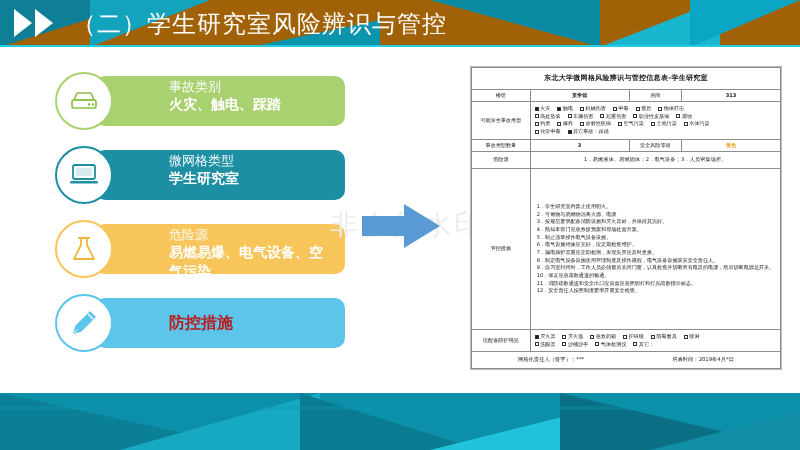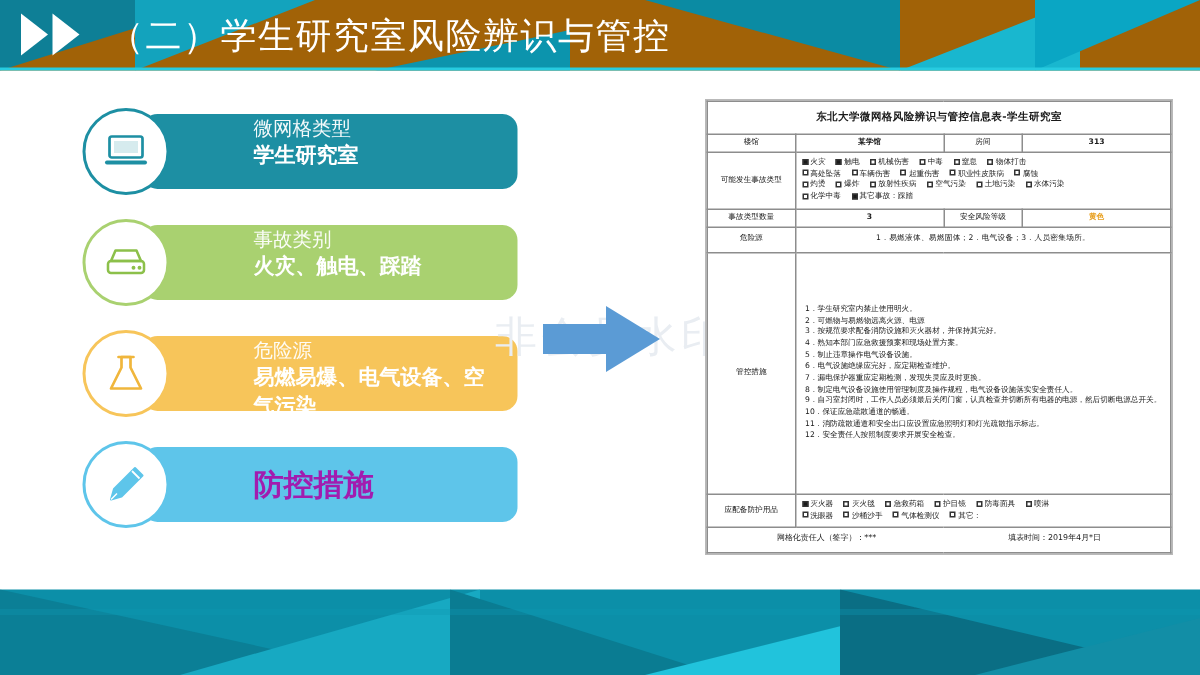--- a/index.html
+++ b/index.html
@@ -49,21 +49,21 @@
   }
   .item .circle{
     position:absolute;left:0;top:0;width:58px;height:58px;border-radius:50%;
     background:#ffffff;border:2px solid #e6e6e6;
     box-sizing:border-box;
     display:flex;align-items:center;justify-content:center;
   }
   .item .texts{position:absolute;left:114px;top:6px;right:10px;}
   .item .t1{font-size:13px;color:#ffffff;line-height:17px;opacity:.95;}
   .item .t2{font-size:14px;color:#ffffff;line-height:19px;font-weight:bold;}
-  .item .t-single{font-size:20px;color:#a21caf;font-weight:bold;line-height:46px;}
+  .item .t-single{font-size:16px;color:#b91c1c;font-weight:bold;line-height:46px;}
 
   .it0 .bar{background:#1d8fa3;}
   .it0 .circle{border-color:#1d8fa3;}
   .it1 .bar{background:#a9d170;}
   .it1 .circle{border-color:#a9d170;}
   .it2 .bar{background:#f7c55a;}
   .it2 .circle{border-color:#f7c55a;}
   .it3 .bar{background:#5ec5ea;}
   .it3 .circle{border-color:#5ec5ea;}
 
@@ -142,48 +142,48 @@
     <div class="play-icon">
       <span class="tri tri1"></span>
       <span class="tri tri2"></span>
     </div>
     <div class="header-title">（二）学生研究室风险辨识与管控</div>
   </div>
   <div class="header-underline"></div>
 
   <div class="items">
 
-    <div class="item it0">
-      <div class="bar"></div>
-      <div class="circle">
-        <svg width="30" height="24" viewBox="0 0 30 24" aria-hidden="true">
-          <rect x="4" y="2" width="22" height="14" rx="1.5" fill="none" stroke="#1d8fa3" stroke-width="1.8"></rect>
-          <rect x="7" y="5" width="16" height="8" fill="#1d8fa3" opacity="0.18"></rect>
-          <rect x="1" y="18" width="28" height="2.6" rx="1.3" fill="#1d8fa3"></rect>
-        </svg>
-      </div>
-      <div class="texts">
-        <div class="t1">微网格类型</div>
-        <div class="t2">学生研究室</div>
-      </div>
-    </div>
-
     <div class="item it1">
       <div class="bar"></div>
       <div class="circle">
         <svg width="32" height="24" viewBox="0 0 32 24" aria-hidden="true">
           <path d="M6 11 L9 4 H23 L26 11 Z" fill="none" stroke="#8cc04a" stroke-width="1.7" stroke-linejoin="round"></path>
           <rect x="4" y="11" width="24" height="8" rx="2" fill="none" stroke="#8cc04a" stroke-width="1.7"></rect>
           <circle cx="21" cy="15.5" r="1.3" fill="#8cc04a"></circle>
           <circle cx="25" cy="15.5" r="1.3" fill="#8cc04a"></circle>
         </svg>
       </div>
       <div class="texts">
         <div class="t1">事故类别</div>
         <div class="t2">火灾、触电、踩踏</div>
+      </div>
+    </div>
+
+    <div class="item it0">
+      <div class="bar"></div>
+      <div class="circle">
+        <svg width="30" height="24" viewBox="0 0 30 24" aria-hidden="true">
+          <rect x="4" y="2" width="22" height="14" rx="1.5" fill="none" stroke="#1d8fa3" stroke-width="1.8"></rect>
+          <rect x="7" y="5" width="16" height="8" fill="#1d8fa3" opacity="0.18"></rect>
+          <rect x="1" y="18" width="28" height="2.6" rx="1.3" fill="#1d8fa3"></rect>
+        </svg>
+      </div>
+      <div class="texts">
+        <div class="t1">微网格类型</div>
+        <div class="t2">学生研究室</div>
       </div>
     </div>
 
     <div class="item it2">
       <div class="bar"></div>
       <div class="circle">
         <svg width="26" height="28" viewBox="0 0 26 28" aria-hidden="true">
           <path d="M10 3 V10 L3 24 H23 L16 10 V3 Z" fill="none" stroke="#f0b63c" stroke-width="1.8" stroke-linejoin="round"></path>
           <line x1="8" y1="3" x2="18" y2="3" stroke="#f0b63c" stroke-width="1.8" stroke-linecap="round"></line>
         </svg>

